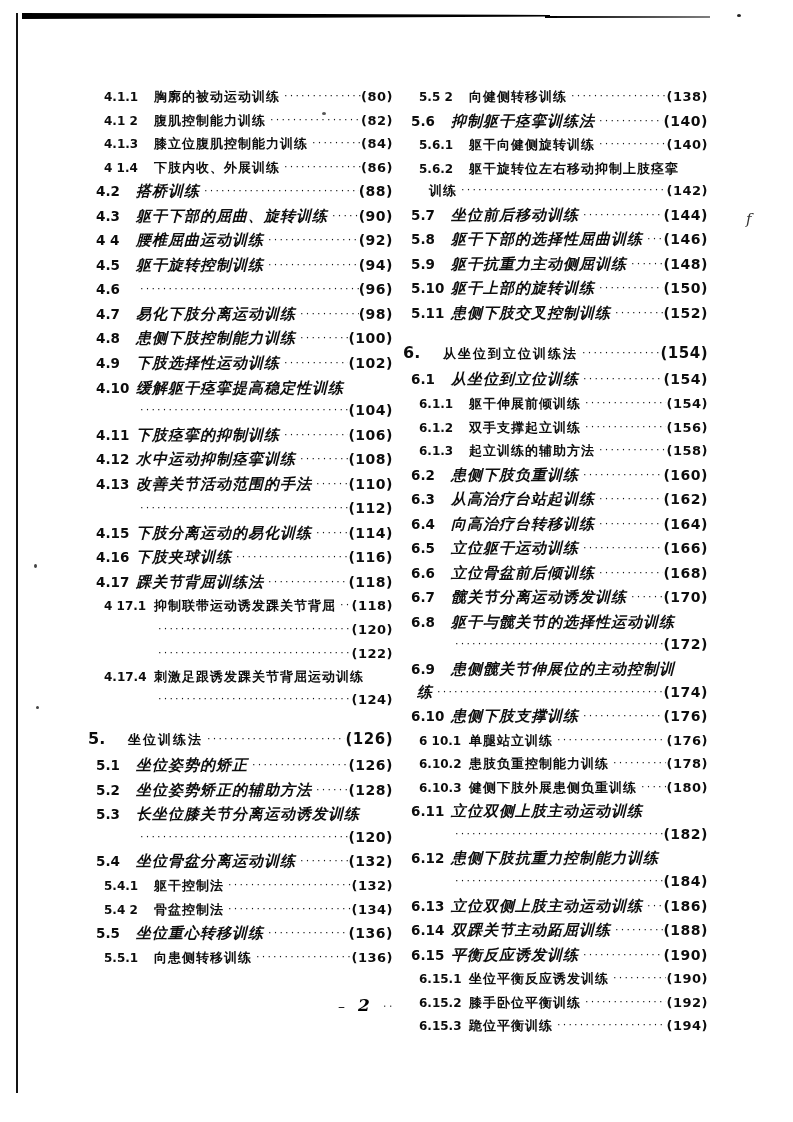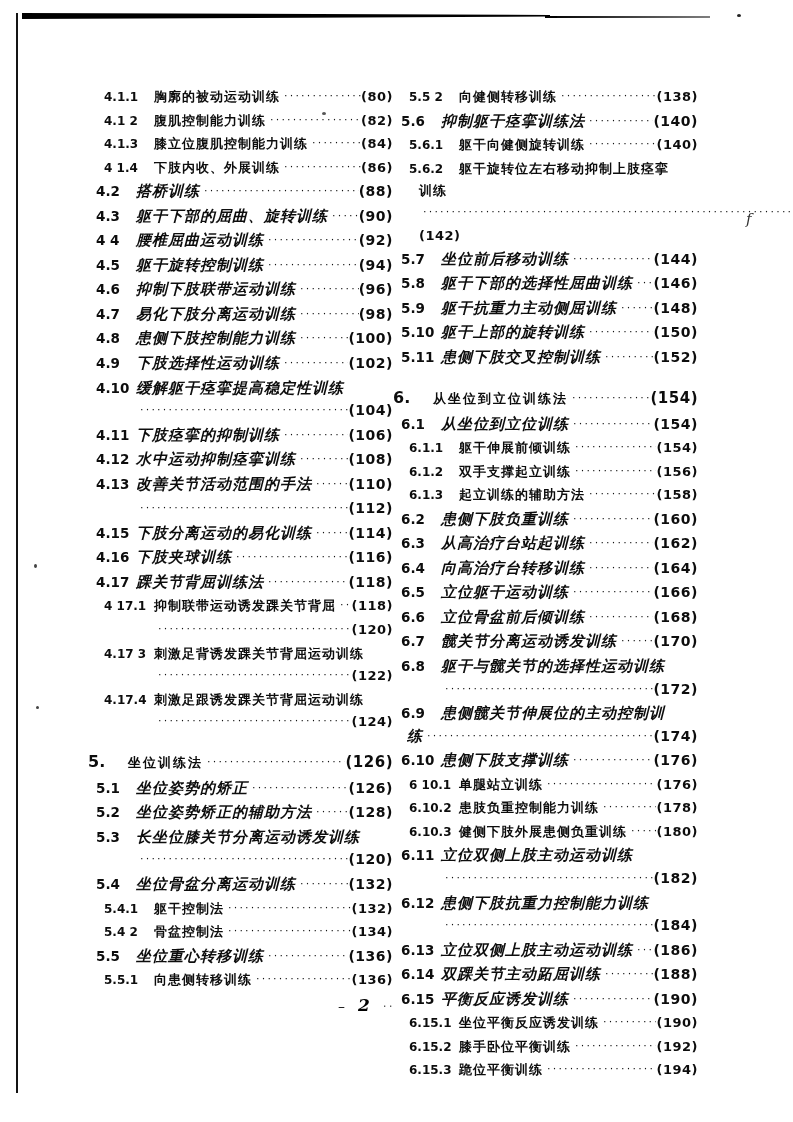--- a/index.html
+++ b/index.html
@@ -11,21 +11,21 @@
   .scan-top-tail{position:absolute;left:545px;top:16px;width:165px;height:2px;background:#000;
             clip-path:polygon(0 0,100% 30%,100% 70%,0 100%);}
   .scan-top-dot{position:absolute;left:737px;top:14px;width:4px;height:3px;background:#222;border-radius:50%;}
   .scan-left{position:absolute;left:16px;top:13px;width:2px;height:1080px;background:#141414;}
   .fmark{position:absolute;left:746px;top:210px;font:italic 15px "DejaVu Serif",serif;color:#333;}
   .speck{position:absolute;background:#444;border-radius:50%;}
   .speck1{left:34px;top:564px;width:3px;height:4px;}
   .speck2{left:36px;top:706px;width:3px;height:3px;}
   .speck3{left:322px;top:112px;width:4px;height:3px;background:#555;}
   
-  .toc{position:absolute;left:88px;top:86px;width:620px;display:flex;}
+  .toc{position:absolute;left:88px;top:86px;width:620px;display:flex;gap:10px;}
   .col{width:305px;}
   .row{display:block;}
   .row.gap{margin-top:14px;}
   .line{display:flex;align-items:baseline;line-height:22.55px;}
   .lvl1 .line{line-height:26px;}
   .num{flex:none;font-weight:700;font-family:"DejaVu Sans",sans-serif;}
   .lvl1 .num{width:40px;font-size:16px;}
   .lvl2 .num{width:40px;margin-left:8px;font-size:13.5px;}
   .lvl3 .num{width:50px;margin-left:16px;font-size:12px;}
   .title{flex:none;font-weight:700;white-space:nowrap;letter-spacing:1px;}
@@ -35,21 +35,21 @@
   .leader{flex:1;overflow:hidden;white-space:nowrap;font-size:11px;letter-spacing:2.2px;
           color:#151515;padding:0 4px;position:relative;top:-2px;}
   .pg{flex:none;font-weight:700;letter-spacing:0.5px;}
   .lvl1 .pg{font-size:15px;}
   .lvl2 .pg{font-size:14px;}
   .lvl3 .pg{font-size:13px;}
   
   .lvl2 .cont.d{padding-left:48px;}
   .lvl3 .cont.d{padding-left:66px;}
   .lvl2 .cont.c{padding-left:14px;}
-  .lvl3 .cont.c{padding-left:26px;flex-direction:column;}
+  .lvl3 .cont.c{padding-left:26px;}
   
   .footer{position:absolute;left:338px;top:995px;display:flex;align-items:baseline;gap:13px;}
   .footer .dash{font-size:14px;color:#222;}
   .footer .pnum{font:italic 700 17px "DejaVu Serif",serif;color:#000;}
   .footer .trail{font-size:12px;letter-spacing:2px;color:#555;}
 </style>
 </head>
 <body>
 
 <div class="page">
@@ -124,21 +124,20 @@
           <div class="line">
             <span class="num">4.5</span>
             <span class="title">躯干旋转控制训练</span>
             <span class="leader">······································································</span>
             <span class="pg">(94)</span>
           </div>
         </div>
         <div class="row lvl2">
           <div class="line">
             <span class="num">4.6</span>
-            <span class="title">抑制下肢联带运动训练</span>
             <span class="leader">······································································</span>
             <span class="pg">(96)</span>
           </div>
         </div>
         <div class="row lvl2">
           <div class="line">
             <span class="num">4.7</span>
             <span class="title">易化下肢分离运动训练</span>
             <span class="leader">······································································</span>
             <span class="pg">(98)</span>
@@ -232,24 +231,20 @@
             <span class="pg">(118)</span>
           </div>
         </div>
         <div class="row lvl3">
           <div class="line cont d">
             <span class="leader">······································································</span>
             <span class="pg">(120)</span>
           </div>
         </div>
         <div class="row lvl3">
-          <div class="line">
-            <span class="num">4.17 3</span>
-            <span class="title">刺激足背诱发踝关节背屈运动训练</span>
-          </div>
           <div class="line cont d">
             <span class="leader">······································································</span>
             <span class="pg">(122)</span>
           </div>
         </div>
         <div class="row lvl3">
           <div class="line">
             <span class="num">4.17.4</span>
             <span class="title">刺激足跟诱发踝关节背屈运动训练</span>
           </div>

